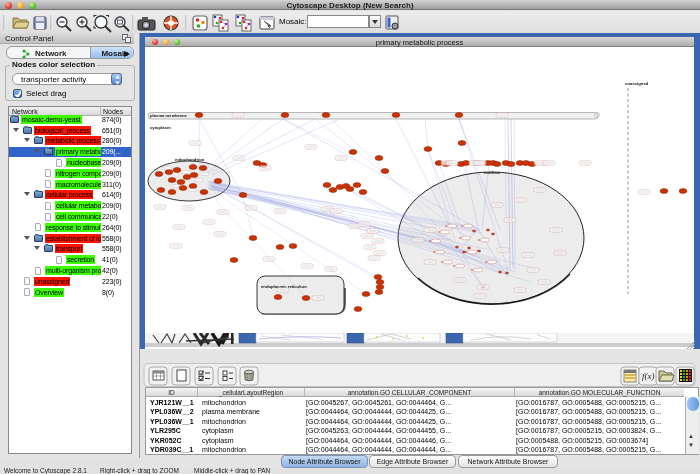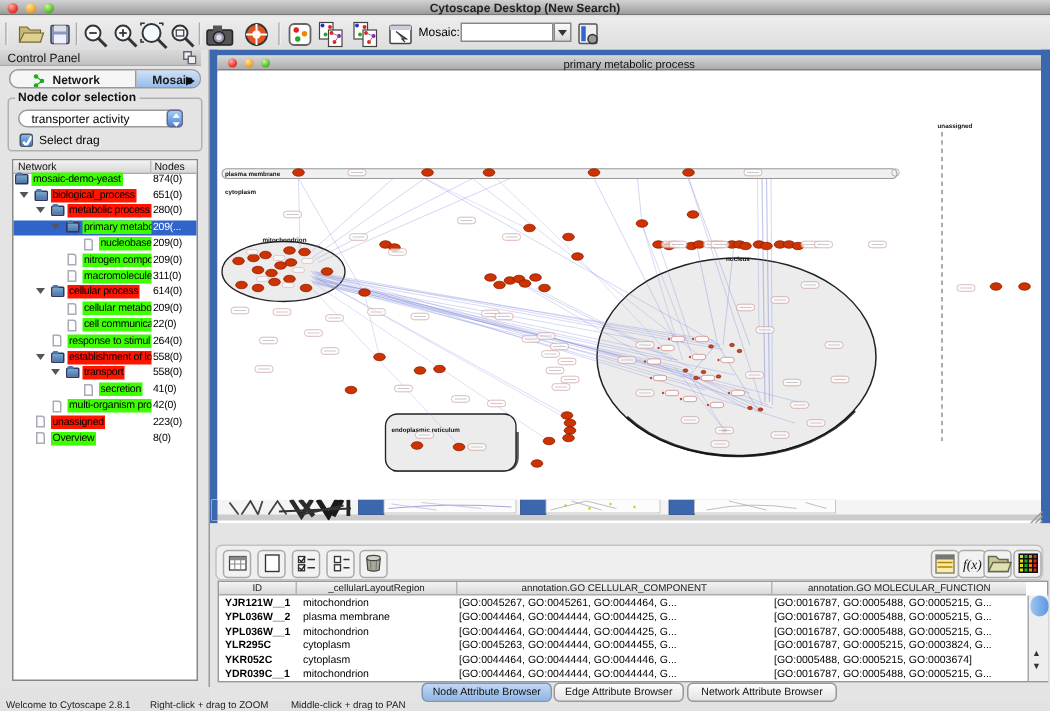--- a/index.html
+++ b/index.html
@@ -168,21 +168,21 @@
         <div class="abs" style="left:6px;top:3.5px;width:0;height:0;border-top:3.5px solid transparent;border-bottom:3.5px solid transparent;border-left:6px solid #111;"></div>
       </div>
     <svg class="abs" style="left:14px;top:2px" width="10" height="10" viewBox="0 0 10 10">
         <circle cx="3" cy="2" r="1.5" fill="#2a2"></circle>
         <circle cx="7" cy="5" r="1.5" fill="#2a2"></circle>
         <circle cx="3" cy="8" r="1.5" fill="#2a2"></circle>
         <path d="M3 2 L7 5 L3 8" stroke="#2a2" stroke-width="0.8" fill="none"></path>
       </svg>
   </div>
   <div class="abs" id="grpbox"></div>
-  <div class="abs" id="grplabel">Node color selection</div>
+  <div class="abs" id="grplabel">Nodes color selection</div>
   <div class="abs" id="combo">
       <span>transporter activity</span>
     <div class="stepper">
         <svg width="11" height="12" viewBox="0 0 11 12" style="display:block;">
           <path d="M5.5 1.5 L8 4.5 L3 4.5 Z" fill="#fff"></path>
           <path d="M5.5 10.5 L8 7.5 L3 7.5 Z" fill="#fff"></path>
         </svg>
       </div>
   </div>
   <div class="abs" id="checkbox">

